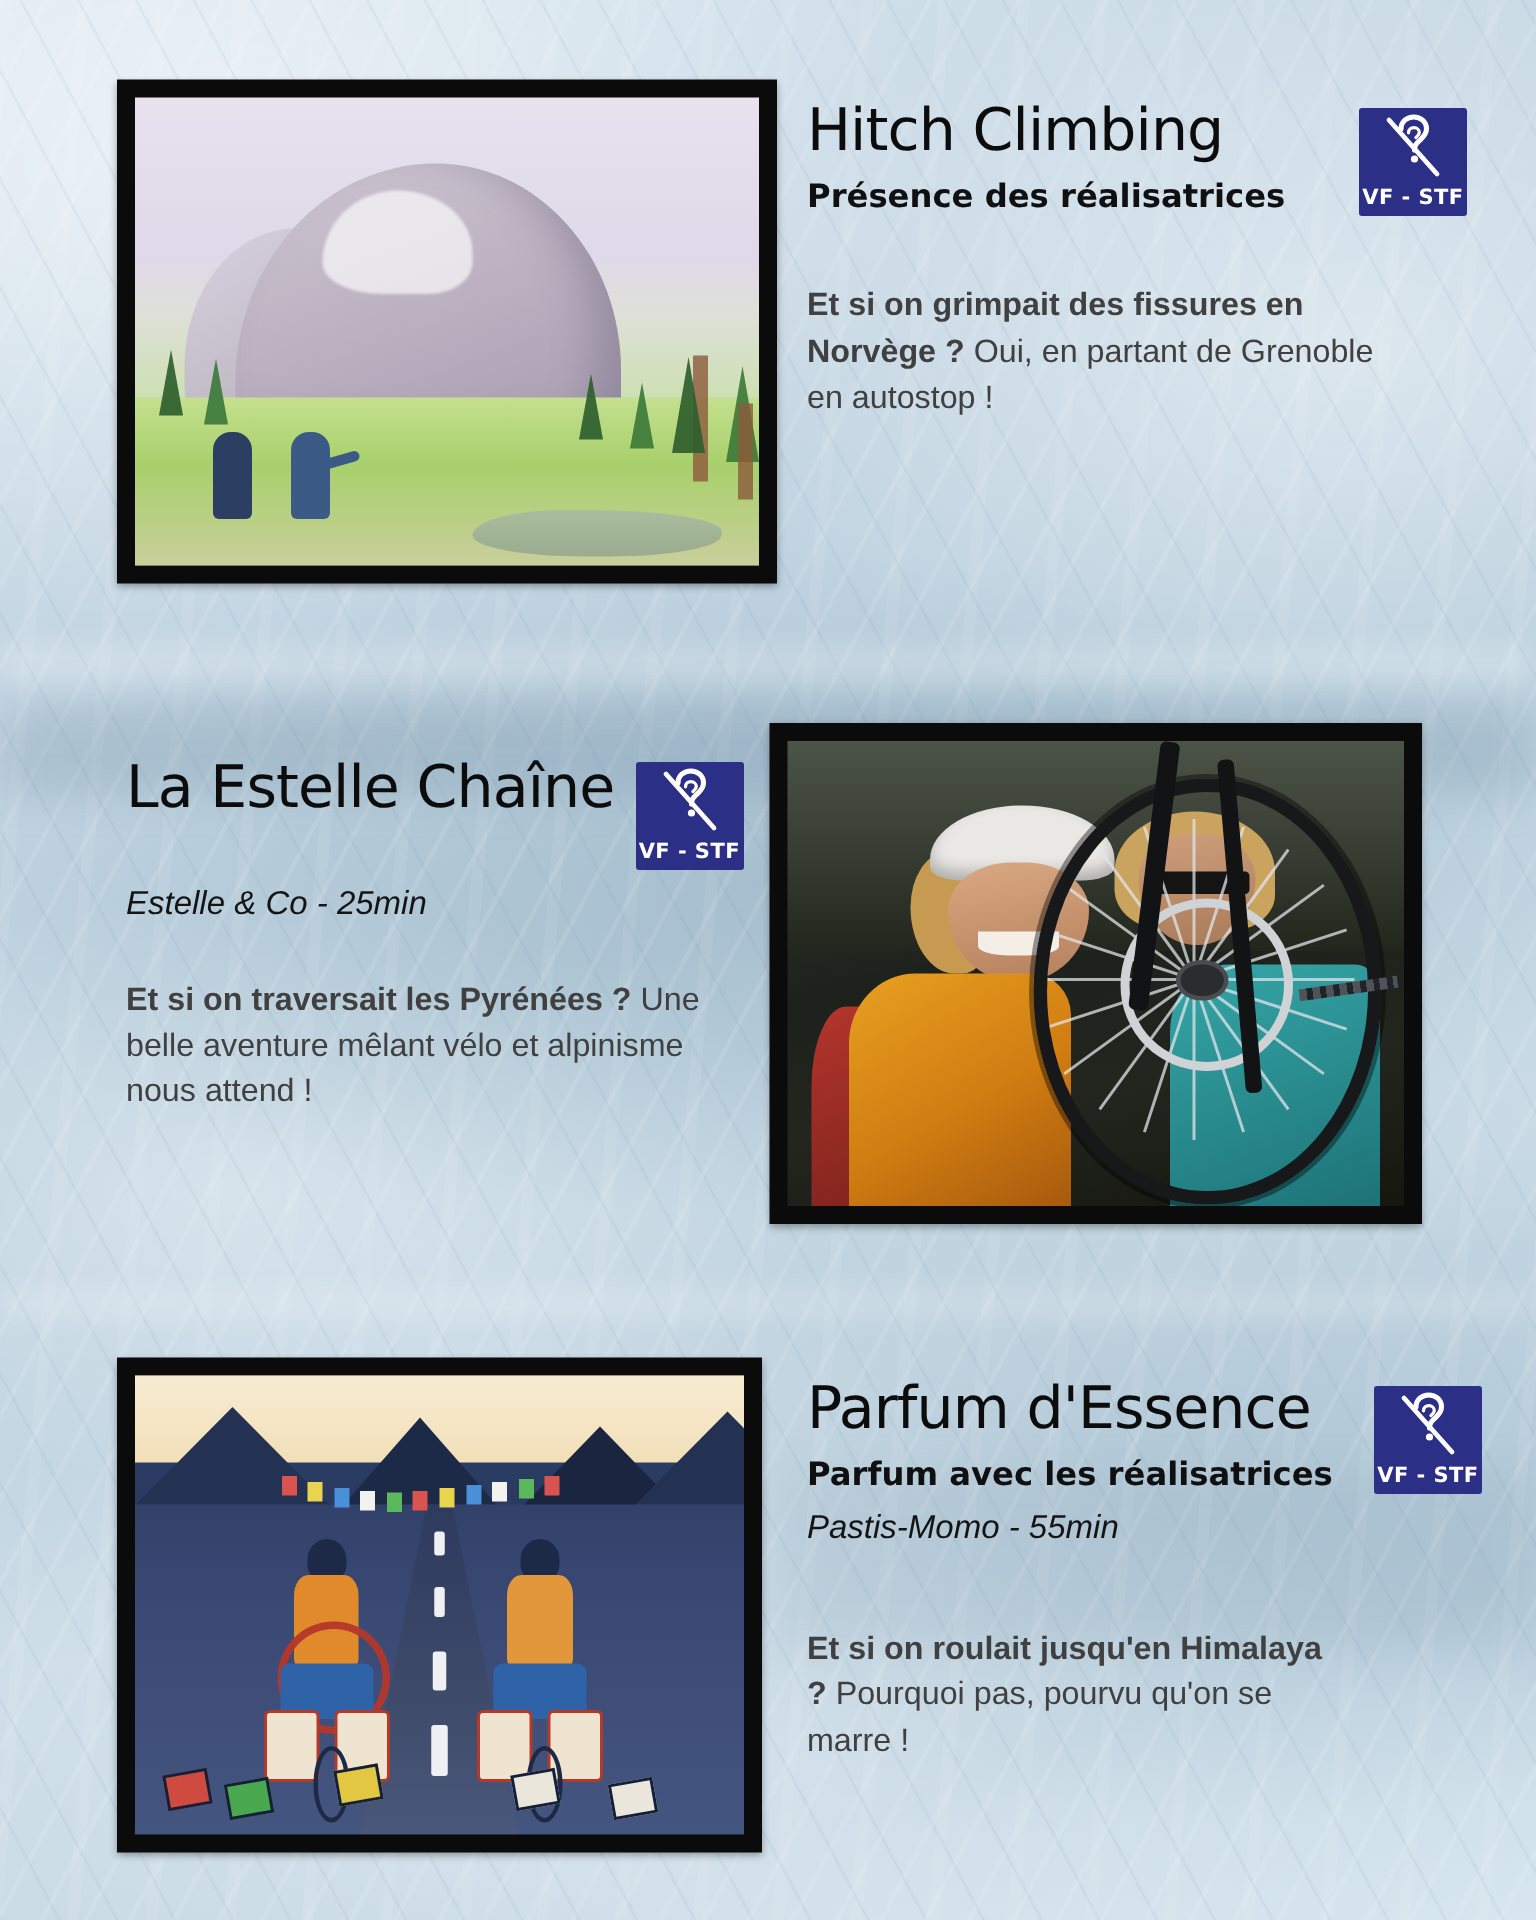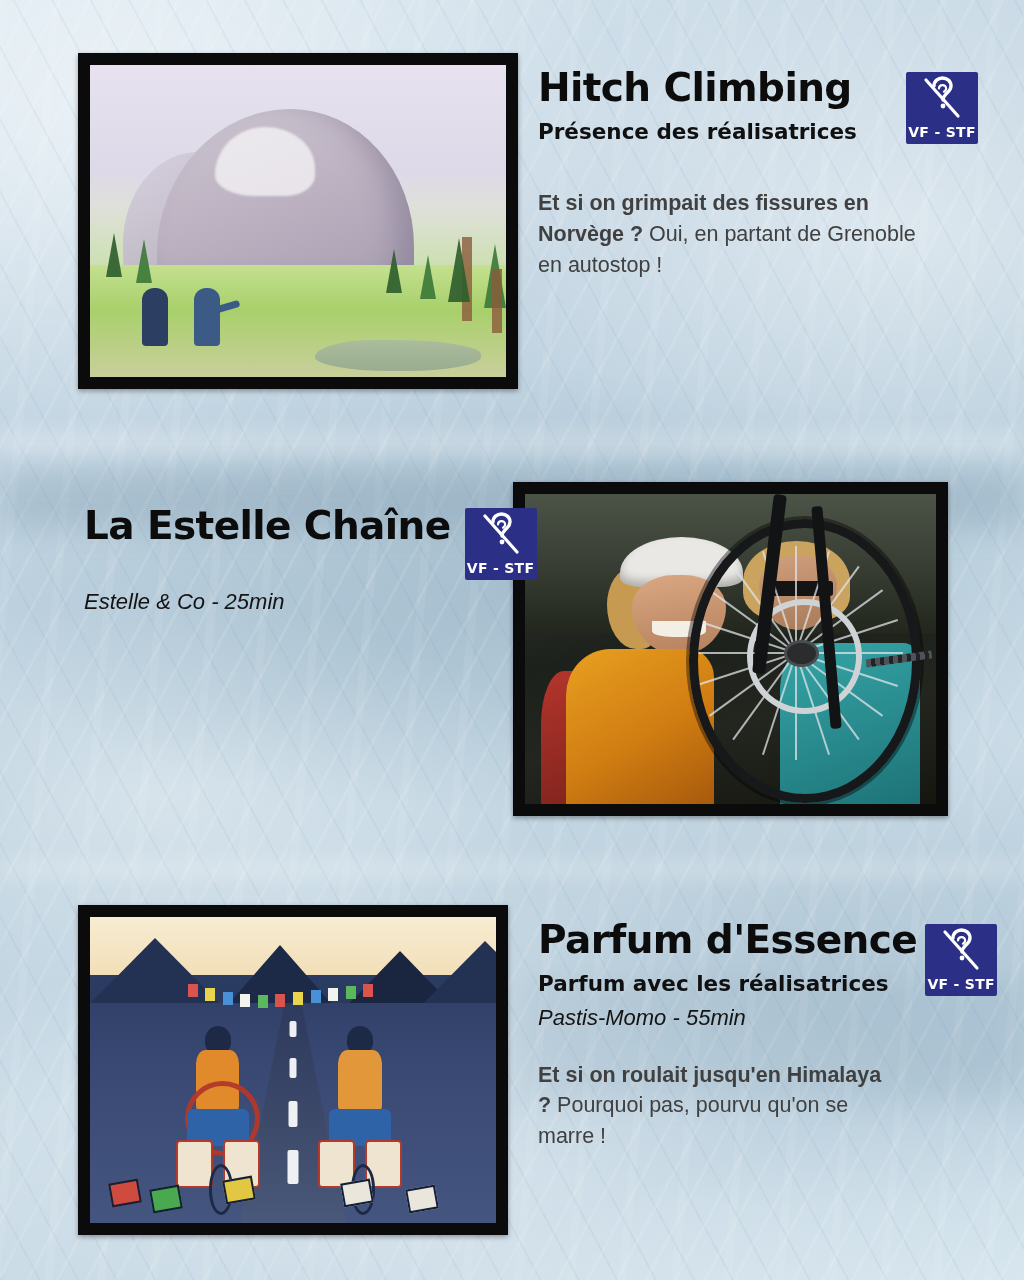--- a/index.html
+++ b/index.html
@@ -442,21 +442,21 @@
     position: absolute;
     width: 26px;
     height: 20px;
     border: 2px solid #14203a;
     transform: rotate(-10deg);
   }
 
   
   .title {
     font-family: "DejaVu Sans", sans-serif;
-    font-weight: bold;
+    font-weight: normal;
     font-size: 39px;
     letter-spacing: -0.6px;
     color: #0c0c0c;
     line-height: 1.02;
     white-space: nowrap;
   }
   .subtitle {
     font-family: "DejaVu Sans", sans-serif;
     font-weight: bold;
     font-size: 21.5px;
@@ -615,20 +615,23 @@
         <svg width="44" height="48" viewBox="0 0 44 48" fill="none">
           <path d="M14 10c0-5 4-8 8.5-8S31 5 31 10c0 4-3 6-5 8s-3 3-3 6" stroke="#ffffff" stroke-width="3.4" fill="none" stroke-linecap="round"></path>
           <circle cx="23" cy="30" r="2.4" fill="#ffffff"></circle>
           <path d="M19 12.5c0-2 1.6-3.4 3.6-3.4 2 0 3.6 1.5 3.6 3.3 0 1.6-1.2 2.4-2.2 3.3" stroke="#ffffff" stroke-width="2.2" fill="none" stroke-linecap="round"></path>
           <path d="M6 4 L38 40" stroke="#ffffff" stroke-width="3.2" stroke-linecap="round"></path>
         </svg>
         <div class="lbl">VF - STF</div>
       </div>
     </div>
     <div class="credits">Estelle &amp; Co - 25min</div>
+    <div class="desc" style="margin-top:36px;width:420px;">
+      <b>Et si on traversait les Pyrénées ?</b><span> Une belle aventure mêlant vélo et alpinisme nous attend !</span>
+    </div>
   </div>
 
   <div class="frame" style="left:78px; top:905px; width:430px; height:330px;">
     <div class="art art-illus">
       <div class="il-sky"></div>
       <div class="il-mtn m2" style="left:-30px;"></div>
       <div class="il-mtn" style="left:120px;top:9%;"></div>
       <div class="il-mtn m3" style="left:250px;top:11%;"></div>
       <div class="il-mtn m2" style="left:300px;top:8%;"></div>
       <div class="il-ground"></div>
@@ -689,18 +692,18 @@
         <svg width="44" height="48" viewBox="0 0 44 48" fill="none">
           <path d="M14 10c0-5 4-8 8.5-8S31 5 31 10c0 4-3 6-5 8s-3 3-3 6" stroke="#ffffff" stroke-width="3.4" fill="none" stroke-linecap="round"></path>
           <circle cx="23" cy="30" r="2.4" fill="#ffffff"></circle>
           <path d="M19 12.5c0-2 1.6-3.4 3.6-3.4 2 0 3.6 1.5 3.6 3.3 0 1.6-1.2 2.4-2.2 3.3" stroke="#ffffff" stroke-width="2.2" fill="none" stroke-linecap="round"></path>
           <path d="M6 4 L38 40" stroke="#ffffff" stroke-width="3.2" stroke-linecap="round"></path>
         </svg>
         <div class="lbl">VF - STF</div>
       </div>
     </div>
     <div class="credits">Pastis-Momo - 55min</div>
-    <div class="desc" style="margin-top:28px;width:350px;">
+    <div class="desc" style="margin-top:52px;width:350px;">
       <b>Et si on roulait jusqu'en Himalaya ?</b><span> Pourquoi pas, pourvu qu'on se marre !</span>
     </div>
   </div>
 
 </div>
 
 </body></html>

